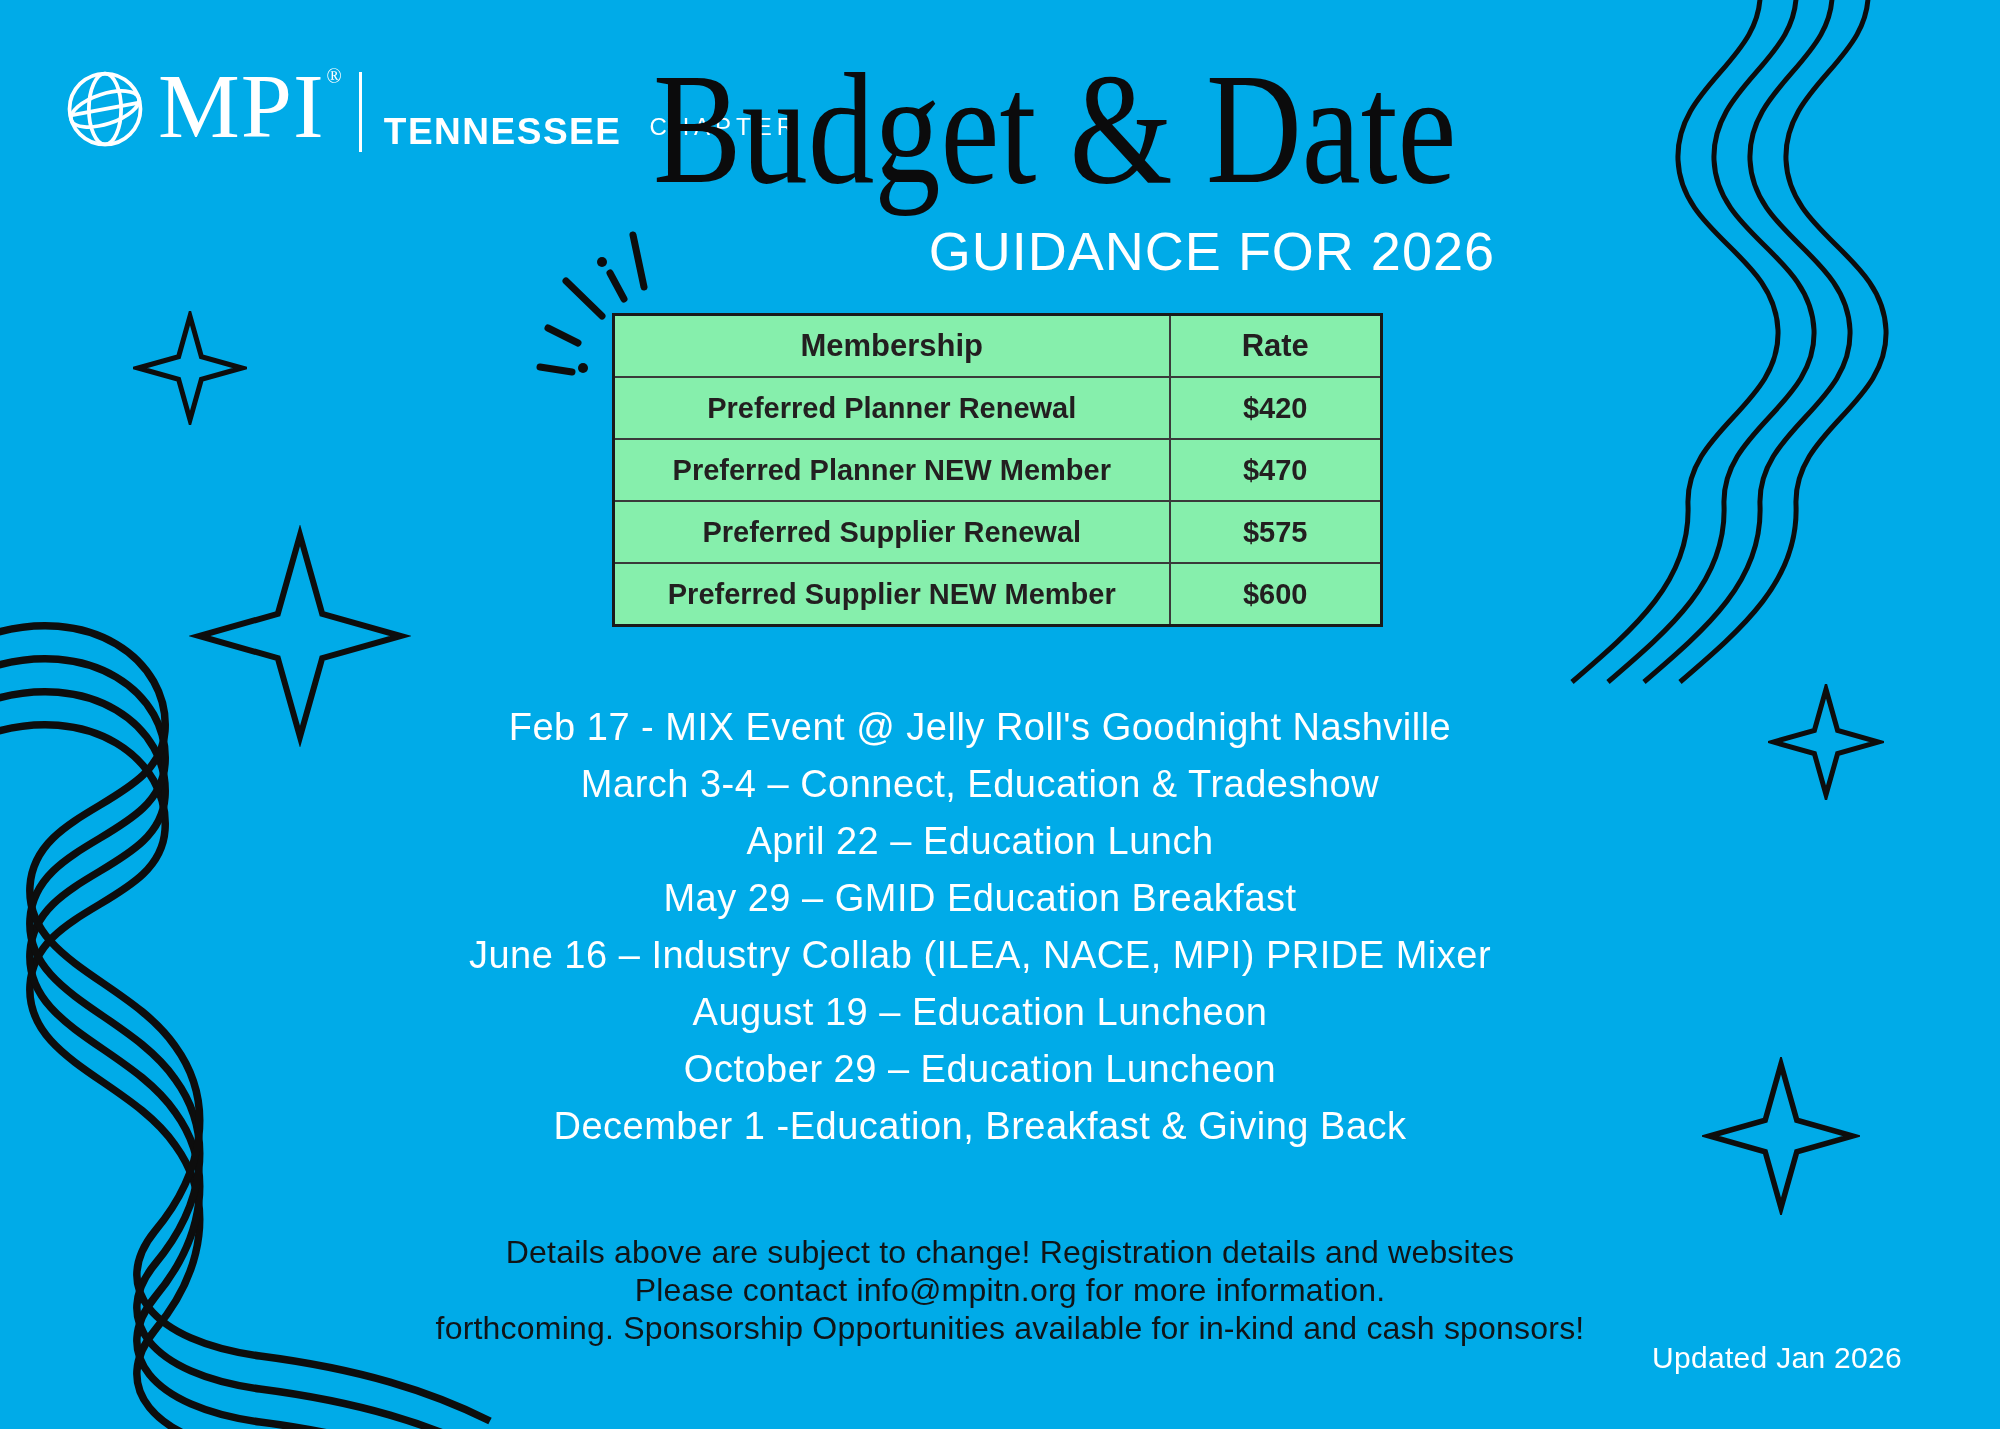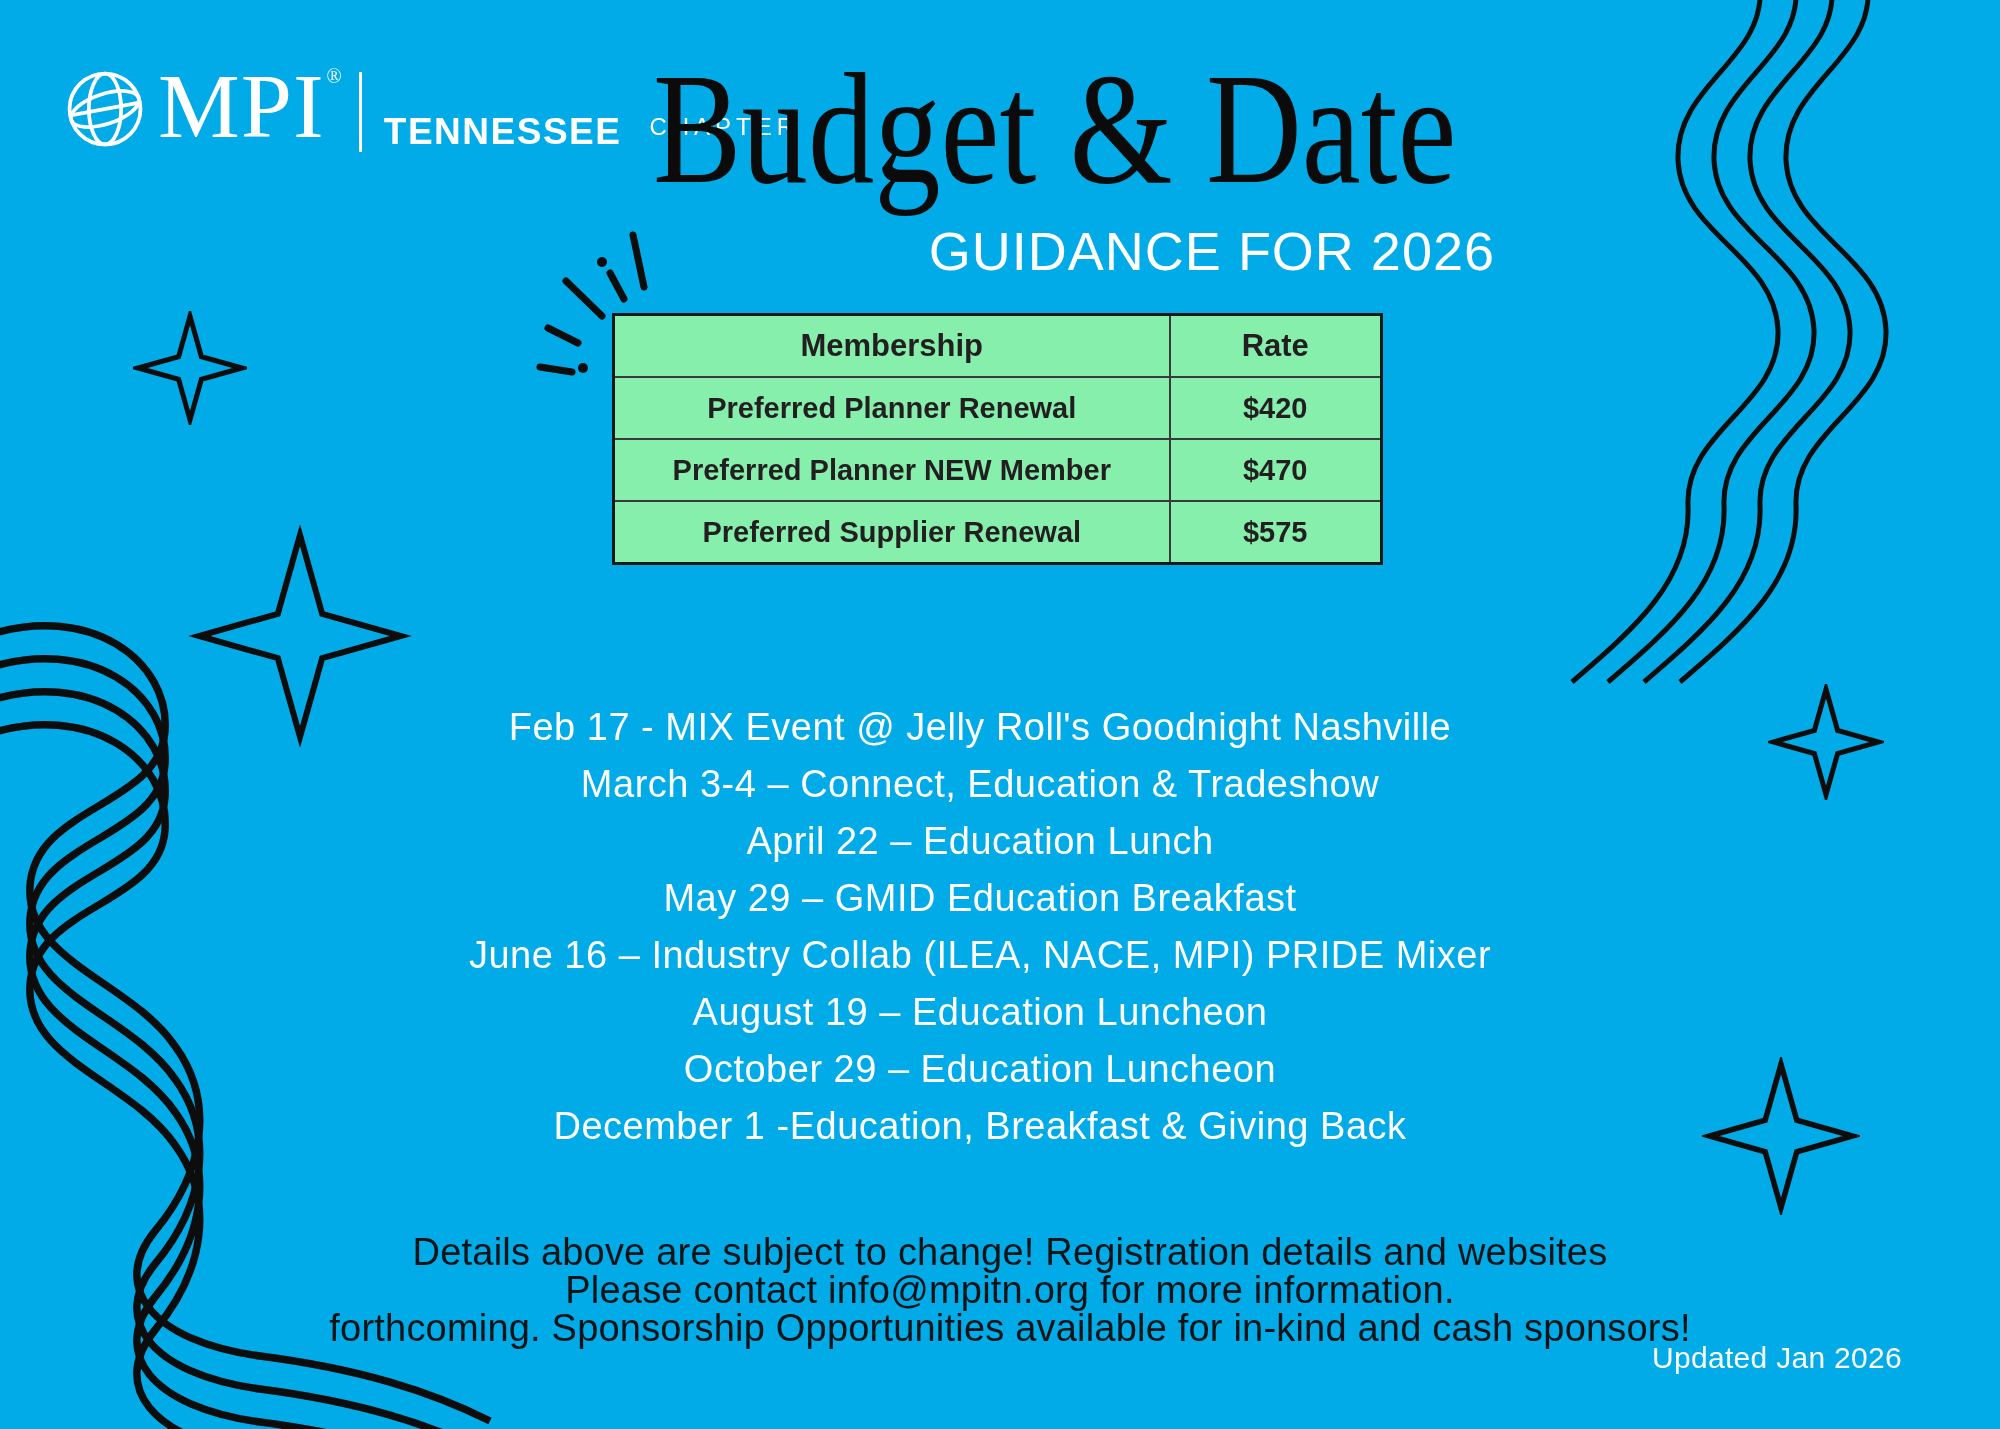--- a/index.html
+++ b/index.html
@@ -41,21 +41,21 @@
   .col-membership{width:556px;}
   .col-rate{width:212px;}
   
   .events{
     position:absolute;left:180px;top:699px;width:1600px;text-align:center;
     color:#fff;font-size:38px;line-height:57px;letter-spacing:.5px;font-weight:400;
   }
   
   .footnote{
     position:absolute;left:210px;top:1233px;width:1600px;text-align:center;
-    color:#101417;font-size:38px;line-height:38px;letter-spacing:.2px;
+    color:#101417;font-size:32px;line-height:38px;letter-spacing:.2px;
   }
   .updated{
     position:absolute;left:1652px;top:1341px;color:#fff;font-size:30px;letter-spacing:.3px;
   }
   
   .deco{position:absolute;pointer-events:none;}
   .deco path,.deco polygon,.deco line{fill:none;stroke:#0d0d0d;}
 </style>
 </head>
 <body>
@@ -145,20 +145,24 @@
         <td>$420</td>
       </tr>
       <tr>
         <td>Preferred Planner NEW Member</td>
         <td>$470</td>
       </tr>
       <tr>
         <td>Preferred Supplier Renewal</td>
         <td>$575</td>
       </tr>
+      <tr>
+        <td>Preferred Supplier NEW Member</td>
+        <td>$600</td>
+      </tr>
     </tbody>
   </table>
 
   <div class="events">
     <div>Feb 17 - MIX Event @ Jelly Roll's Goodnight Nashville</div>
     <div>March 3-4 – Connect, Education &amp; Tradeshow</div>
     <div>April 22 – Education Lunch</div>
     <div>May 29 – GMID Education Breakfast</div>
     <div>June 16 – Industry Collab (ILEA, NACE, MPI) PRIDE Mixer</div>
     <div>August 19 – Education Luncheon</div>

